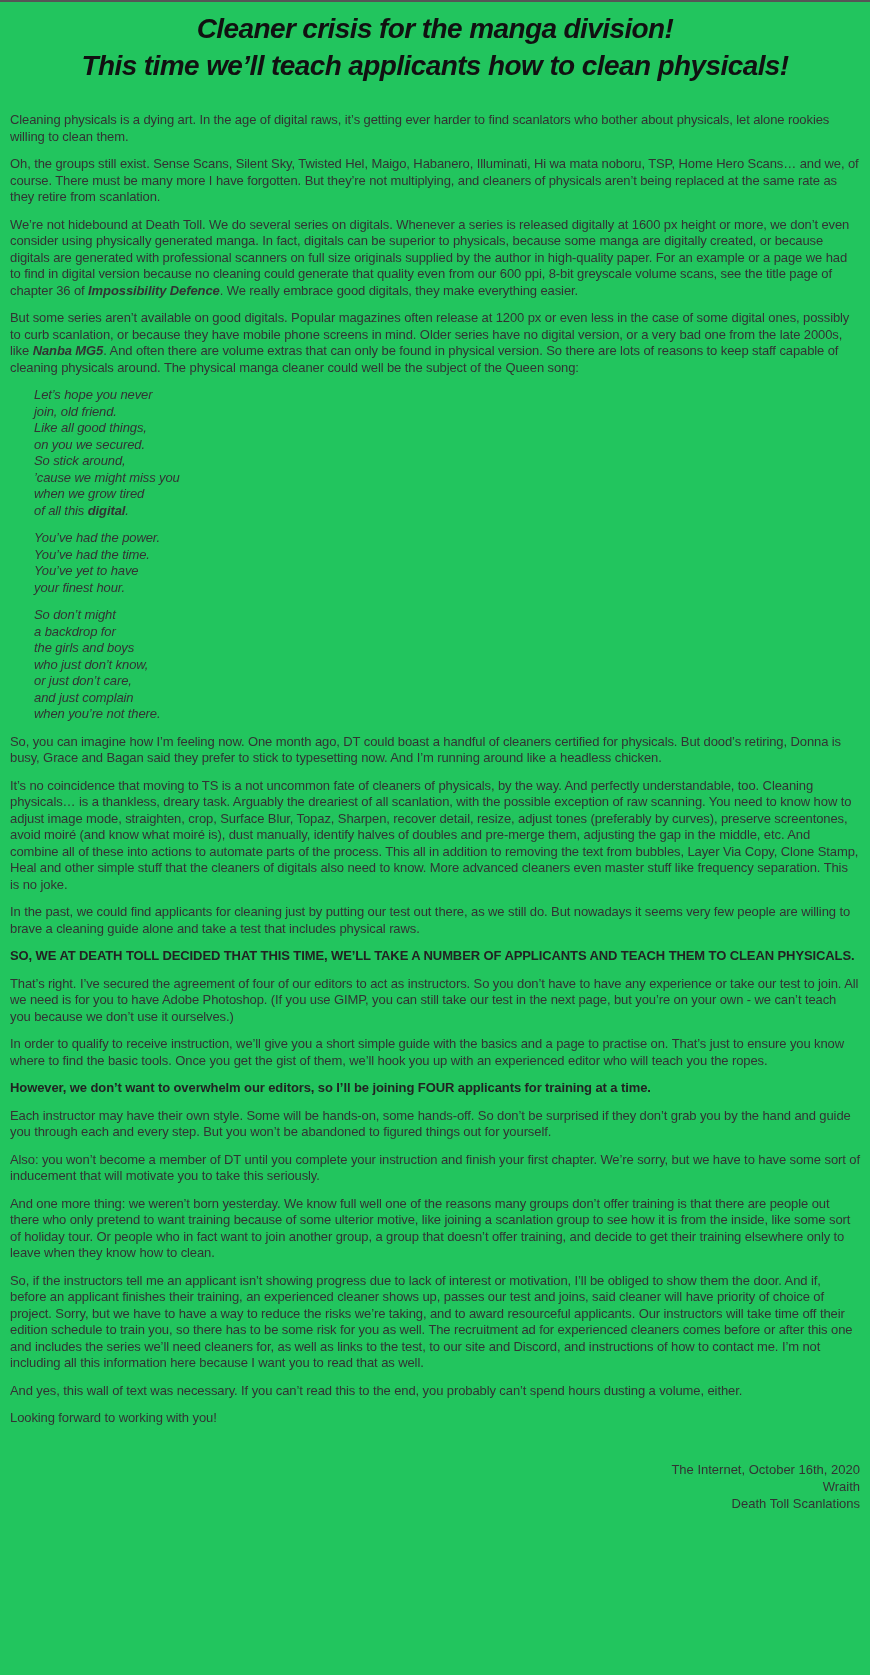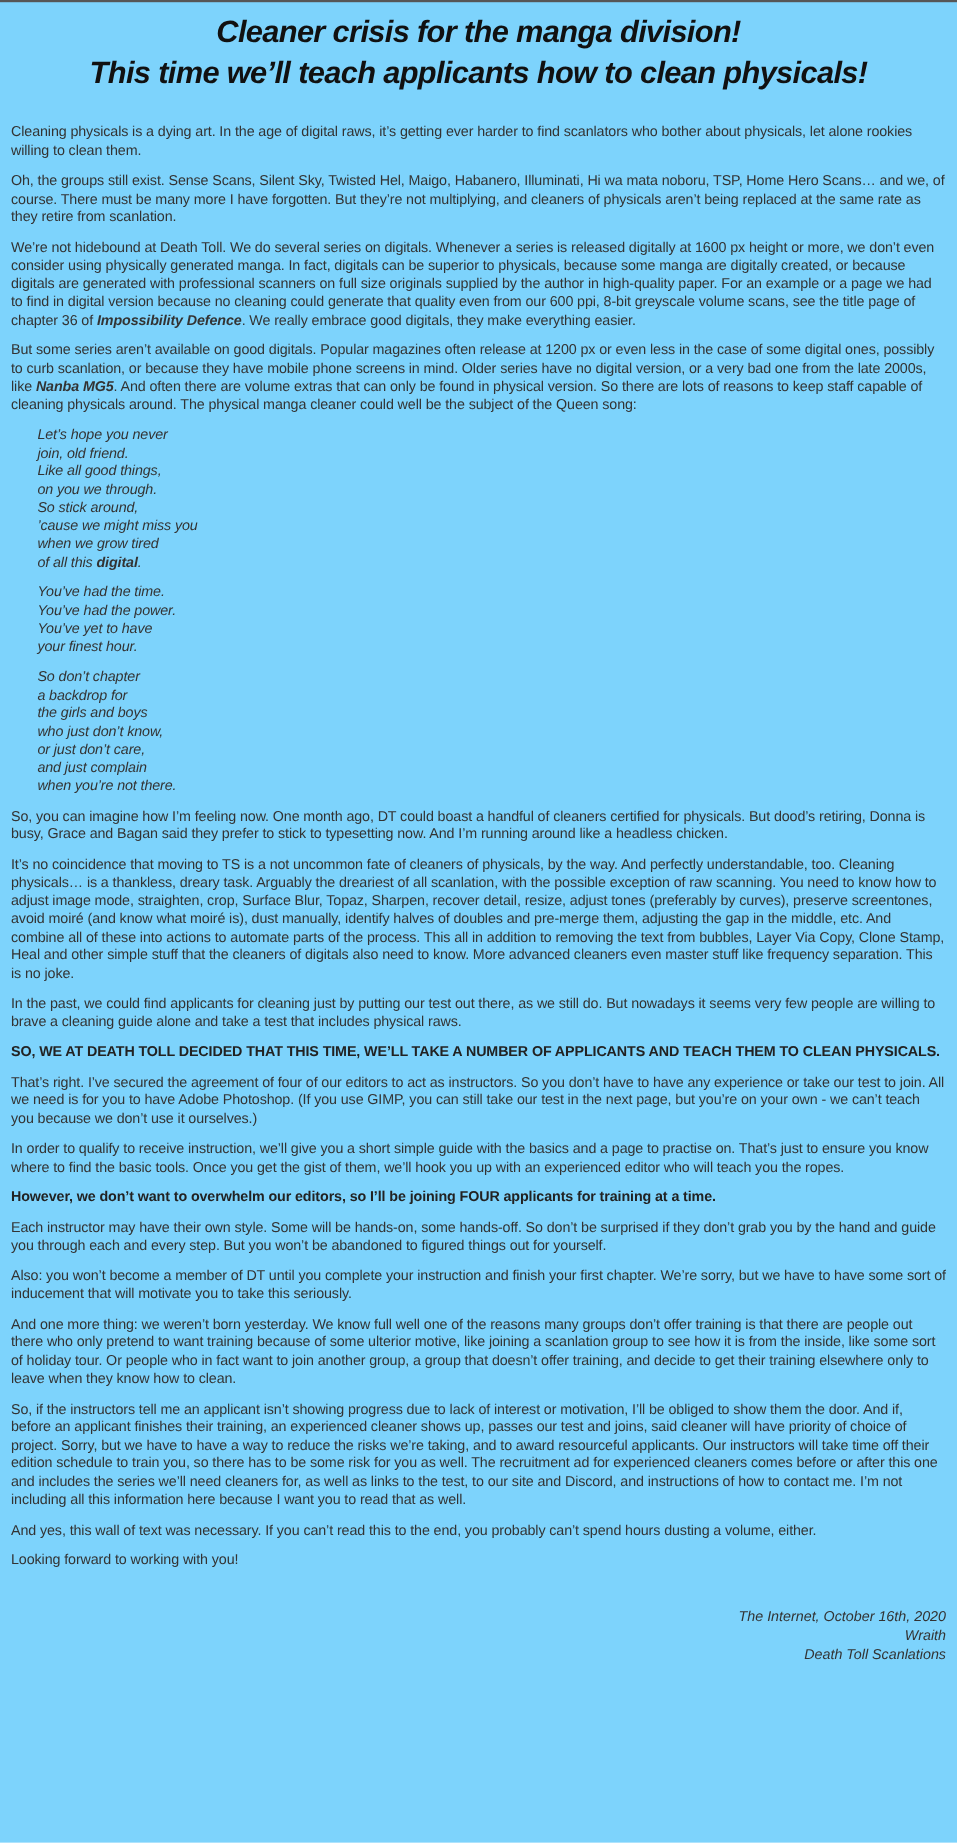--- a/index.html
+++ b/index.html
@@ -9,21 +9,21 @@
   }
   .page {
     width: 870px;
     min-height: 1675px;
     box-sizing: border-box;
     margin: 0;
     padding: 6px 10px 16px 10px;
     border-top: 2px solid #565656;
     font-family: "Liberation Sans", sans-serif;
     color: #333333;
-    background: #7dd3fc;
+    background: #22c55e;
   }
   .doc-title {
     text-align: center;
     font-weight: bold;
     font-style: italic;
     color: #111111;
     font-size: 28px;
     line-height: 37px;
     letter-spacing: -0.6px;
     margin: 2px 0 28px 0;
@@ -43,21 +43,20 @@
     font-size: 13px;
     line-height: 16.5px;
     letter-spacing: -0.1px;
     margin: 0 0 11px 24px;
   }
   .signature {
     text-align: right;
     font-size: 13px;
     line-height: 17px;
     margin-top: 34px;
-    font-style: italic;
   }
   .seg-b { font-weight: bold; }
   .seg-i { font-style: italic; }
 </style>
 </head>
 <body>
 
 <div class="page">
   <div class="doc-title">
     <div>Cleaner crisis for the manga division!</div>
@@ -67,34 +66,34 @@
   <div class="doc-body">
 
   <p><span>Cleaning physicals is a dying art. In the age of digital raws, it’s getting ever harder to find scanlators who bother about physicals, let alone rookies willing to clean them.</span></p>
       <p><span>Oh, the groups still exist. Sense Scans, Silent Sky, Twisted Hel, Maigo, Habanero, Illuminati, Hi wa mata noboru, TSP, Home Hero Scans… and we, of course. There must be many more I have forgotten. But they’re not multiplying, and cleaners of physicals aren’t being replaced at the same rate as they retire from scanlation.</span></p>
       <p><span>We’re not hidebound at Death Toll. We do several series on digitals. Whenever a series is released digitally at 1600 px height or more, we don’t even consider using physically generated manga. In fact, digitals can be superior to physicals, because some manga are digitally created, or because digitals are generated with professional scanners on full size originals supplied by the author in high-quality paper. For an example or a page we had to find in digital version because no cleaning could generate that quality even from our 600 ppi, 8-bit greyscale volume scans, see the title page of chapter 36 of </span><span class="seg-b seg-i">Impossibility Defence</span><span>. We really embrace good digitals, they make everything easier.</span></p>
       <p><span>But some series aren’t available on good digitals. Popular magazines often release at 1200 px or even less in the case of some digital ones, possibly to curb scanlation, or because they have mobile phone screens in mind. Older series have no digital version, or a very bad one from the late 2000s, like </span><span class="seg-b seg-i">Nanba MG5</span><span>. And often there are volume extras that can only be found in physical version. So there are lots of reasons to keep staff capable of cleaning physicals around. The physical manga cleaner could well be the subject of the Queen song:</span></p>
       <div class="poem">
         <div><span>Let’s hope you never</span></div>
         <div><span>join, old friend.</span></div>
         <div><span>Like all good things,</span></div>
-        <div><span>on you we through.</span></div>
+        <div><span>on you we secured.</span></div>
         <div><span>So stick around,</span></div>
         <div><span>’cause we might miss you</span></div>
         <div><span>when we grow tired</span></div>
         <div><span>of all this </span><span class="seg-b">digital</span><span>.</span></div>
       </div>
       <div class="poem">
+        <div><span>You’ve had the power.</span></div>
         <div><span>You’ve had the time.</span></div>
-        <div><span>You’ve had the power.</span></div>
         <div><span>You’ve yet to have</span></div>
         <div><span>your finest hour.</span></div>
       </div>
       <div class="poem">
-        <div><span>So don’t chapter</span></div>
+        <div><span>So don’t might</span></div>
         <div><span>a backdrop for</span></div>
         <div><span>the girls and boys</span></div>
         <div><span>who just don’t know,</span></div>
         <div><span>or just don’t care,</span></div>
         <div><span>and just complain</span></div>
         <div><span>when you’re not there.</span></div>
       </div>
       <p><span>So, you can imagine how I’m feeling now. One month ago, DT could boast a handful of cleaners certified for physicals. But dood’s retiring, Donna is busy, Grace and Bagan said they prefer to stick to typesetting now. And I’m running around like a headless chicken.</span></p>
       <p><span>It’s no coincidence that moving to TS is a not uncommon fate of cleaners of physicals, by the way. And perfectly understandable, too. Cleaning physicals… is a thankless, dreary task. Arguably the dreariest of all scanlation, with the possible exception of raw scanning. You need to know how to adjust image mode, straighten, crop, Surface Blur, Topaz, Sharpen, recover detail, resize, adjust tones (preferably by curves), preserve screentones, avoid moiré (and know what moiré is), dust manually, identify halves of doubles and pre-merge them, adjusting the gap in the middle, etc. And combine all of these into actions to automate parts of the process. This all in addition to removing the text from bubbles, Layer Via Copy, Clone Stamp, Heal and other simple stuff that the cleaners of digitals also need to know. More advanced cleaners even master stuff like frequency separation. This is no joke.</span></p>
       <p><span>In the past, we could find applicants for cleaning just by putting our test out there, as we still do. But nowadays it seems very few people are willing to brave a cleaning guide alone and take a test that includes physical raws.</span></p>

